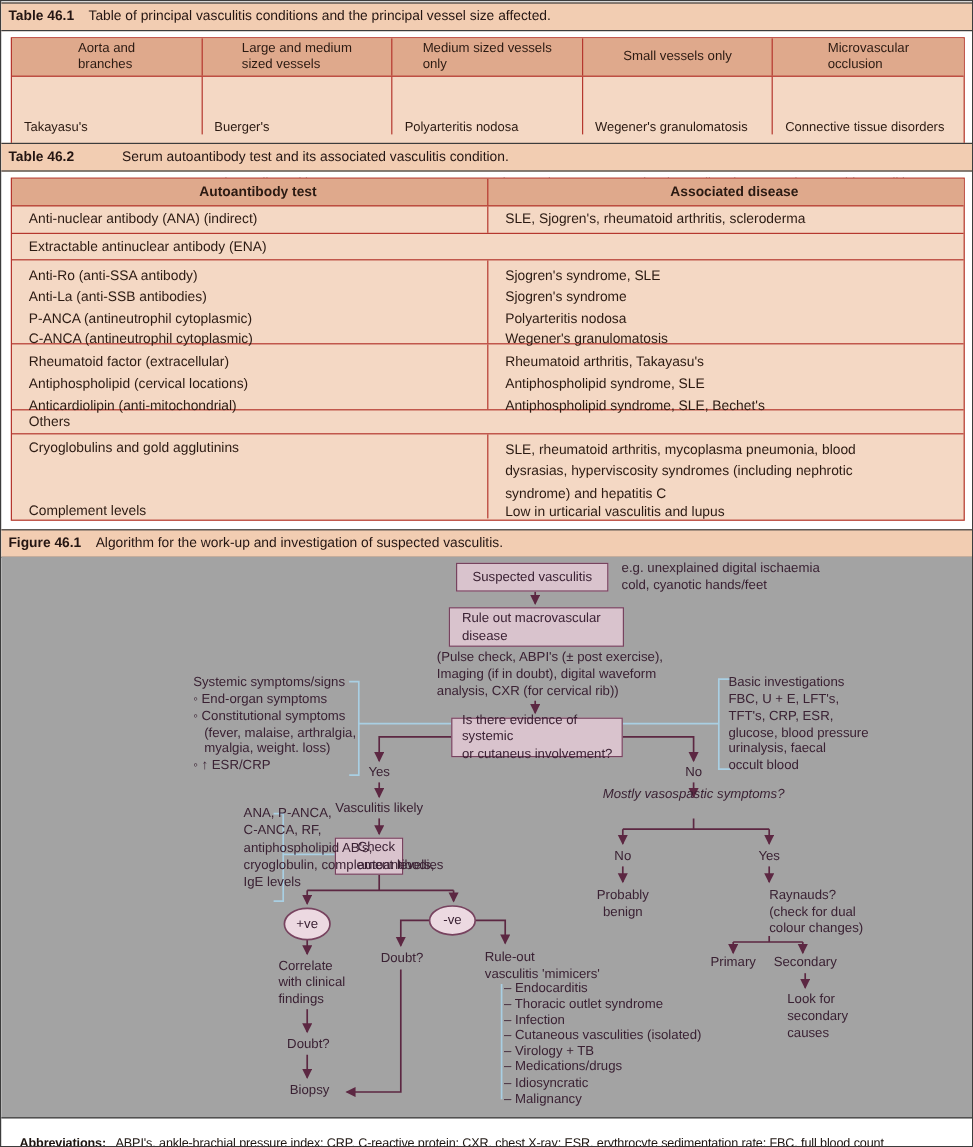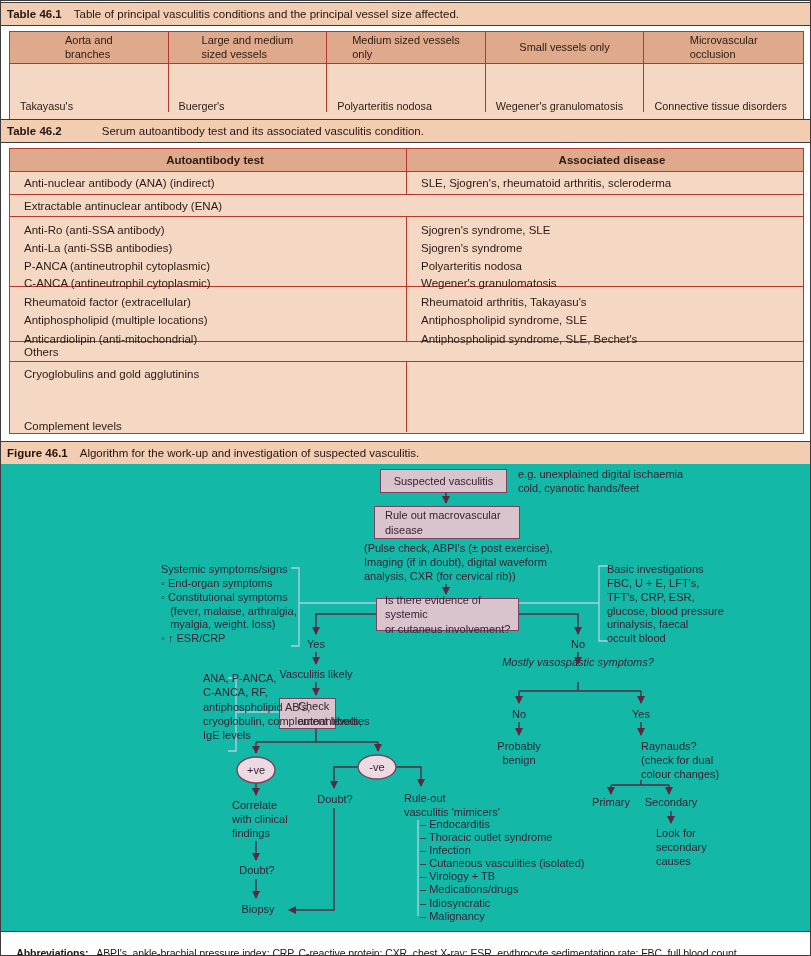--- a/index.html
+++ b/index.html
@@ -36,21 +36,21 @@
   .t2 .lc { width:397px; border-right:1px solid #b5372e; box-sizing:border-box; padding-left:14px; font-size:11.5px; }
   .t2 .rc { flex:1; padding-left:14px; font-size:11.5px; }
   .t2 .single { height:23px; }
   .t2 .single .lc, .t2 .single .rc { display:flex; align-items:center; }
   .t2 .bandrow { height:22px; padding-left:14px; display:flex; align-items:center; font-size:11.5px; }
   .t2 .g4 { height:70px; } .t2 .g4 .lc, .t2 .g4 .rc { padding-top:5px; line-height:17.8px; }
   .t2 .g3 { height:55px; } .t2 .g3 .lc, .t2 .g3 .rc { padding-top:6px; line-height:18.3px; }
   .t2 .g6 { height:70px; } .t2 .g6 .lc, .t2 .g6 .rc { position:relative; }
   .t2 .g6 .it { position:absolute; left:14px; white-space:pre-wrap; }
   
-  .flow { position:absolute; left:0; top:463px; width:809px; height:467px; background:#14b8a6;
+  .flow { position:absolute; left:0; top:463px; width:809px; height:467px; background:#a3a3a3;
           border-bottom:1px solid #3c3c3c; box-sizing:content-box; }
   .flow svg { position:absolute; left:0; top:0; }
   .fl { position:absolute; font-size:11px; line-height:13.5px; color:#3a2133; white-space:pre-wrap; }
   .ctr { transform:translateX(-50%); text-align:center; }
   .fbold { font-weight:normal; }
   .fbox { position:absolute; background:#d9c3cd; border:1.4px solid #77435f; box-sizing:border-box;
           font-size:11px; color:#3a2133; display:flex; align-items:center; white-space:pre-wrap; line-height:14.5px; }
   .mimic { font-size:11px; line-height:13.1px; color:#3a2133; white-space:pre; }
   .mimic::before { content:"– "; }
   .abbrev { position:absolute; left:4px; top:933px; width:803px; font-size:10.5px;
@@ -137,31 +137,37 @@
 Anti-La (anti-SSB antibodies)
 P-ANCA (antineutrophil cytoplasmic)
 C-ANCA (antineutrophil cytoplasmic)</div>
       <div class="rc pre">Sjogren's syndrome, SLE
 Sjogren's syndrome
 Polyarteritis nodosa
 Wegener's granulomatosis</div>
     </div>
     <div class="row g3">
       <div class="lc pre">Rheumatoid factor (extracellular)
-Antiphospholipid (multiple locations)
+Antiphospholipid (cervical locations)
 Anticardiolipin (anti-mitochondrial)</div>
       <div class="rc pre">Rheumatoid arthritis, Takayasu's
 Antiphospholipid syndrome, SLE
 Antiphospholipid syndrome, SLE, Bechet's</div>
     </div>
     <div class="row bandrow" style="height:20px;">Others</div>
     <div class="row g6 last">
       <div class="lc">
         <div class="it" style="top:6px;">Cryoglobulins and gold agglutinins</div>
         <div class="it" style="top:58px;">Complement levels</div>
+      </div>
+      <div class="rc">
+        <div class="it" style="top:4px; line-height:18.3px;">SLE, rheumatoid arthritis, mycoplasma pneumonia, blood
+dysrasias, hyperviscosity syndromes (including nephrotic
+syndrome) and hepatitis C</div>
+        <div class="it" style="top:59px;">Low in urticarial vasculitis and lupus</div>
       </div>
     </div>
   </div>
 
   <div class="band" style="top:440px;">
     <span class="blabel">Figure 46.1</span>
     <span class="btext">Algorithm for the work-up and investigation of suspected vasculitis.</span>
   </div>
 
   <div class="flow">

